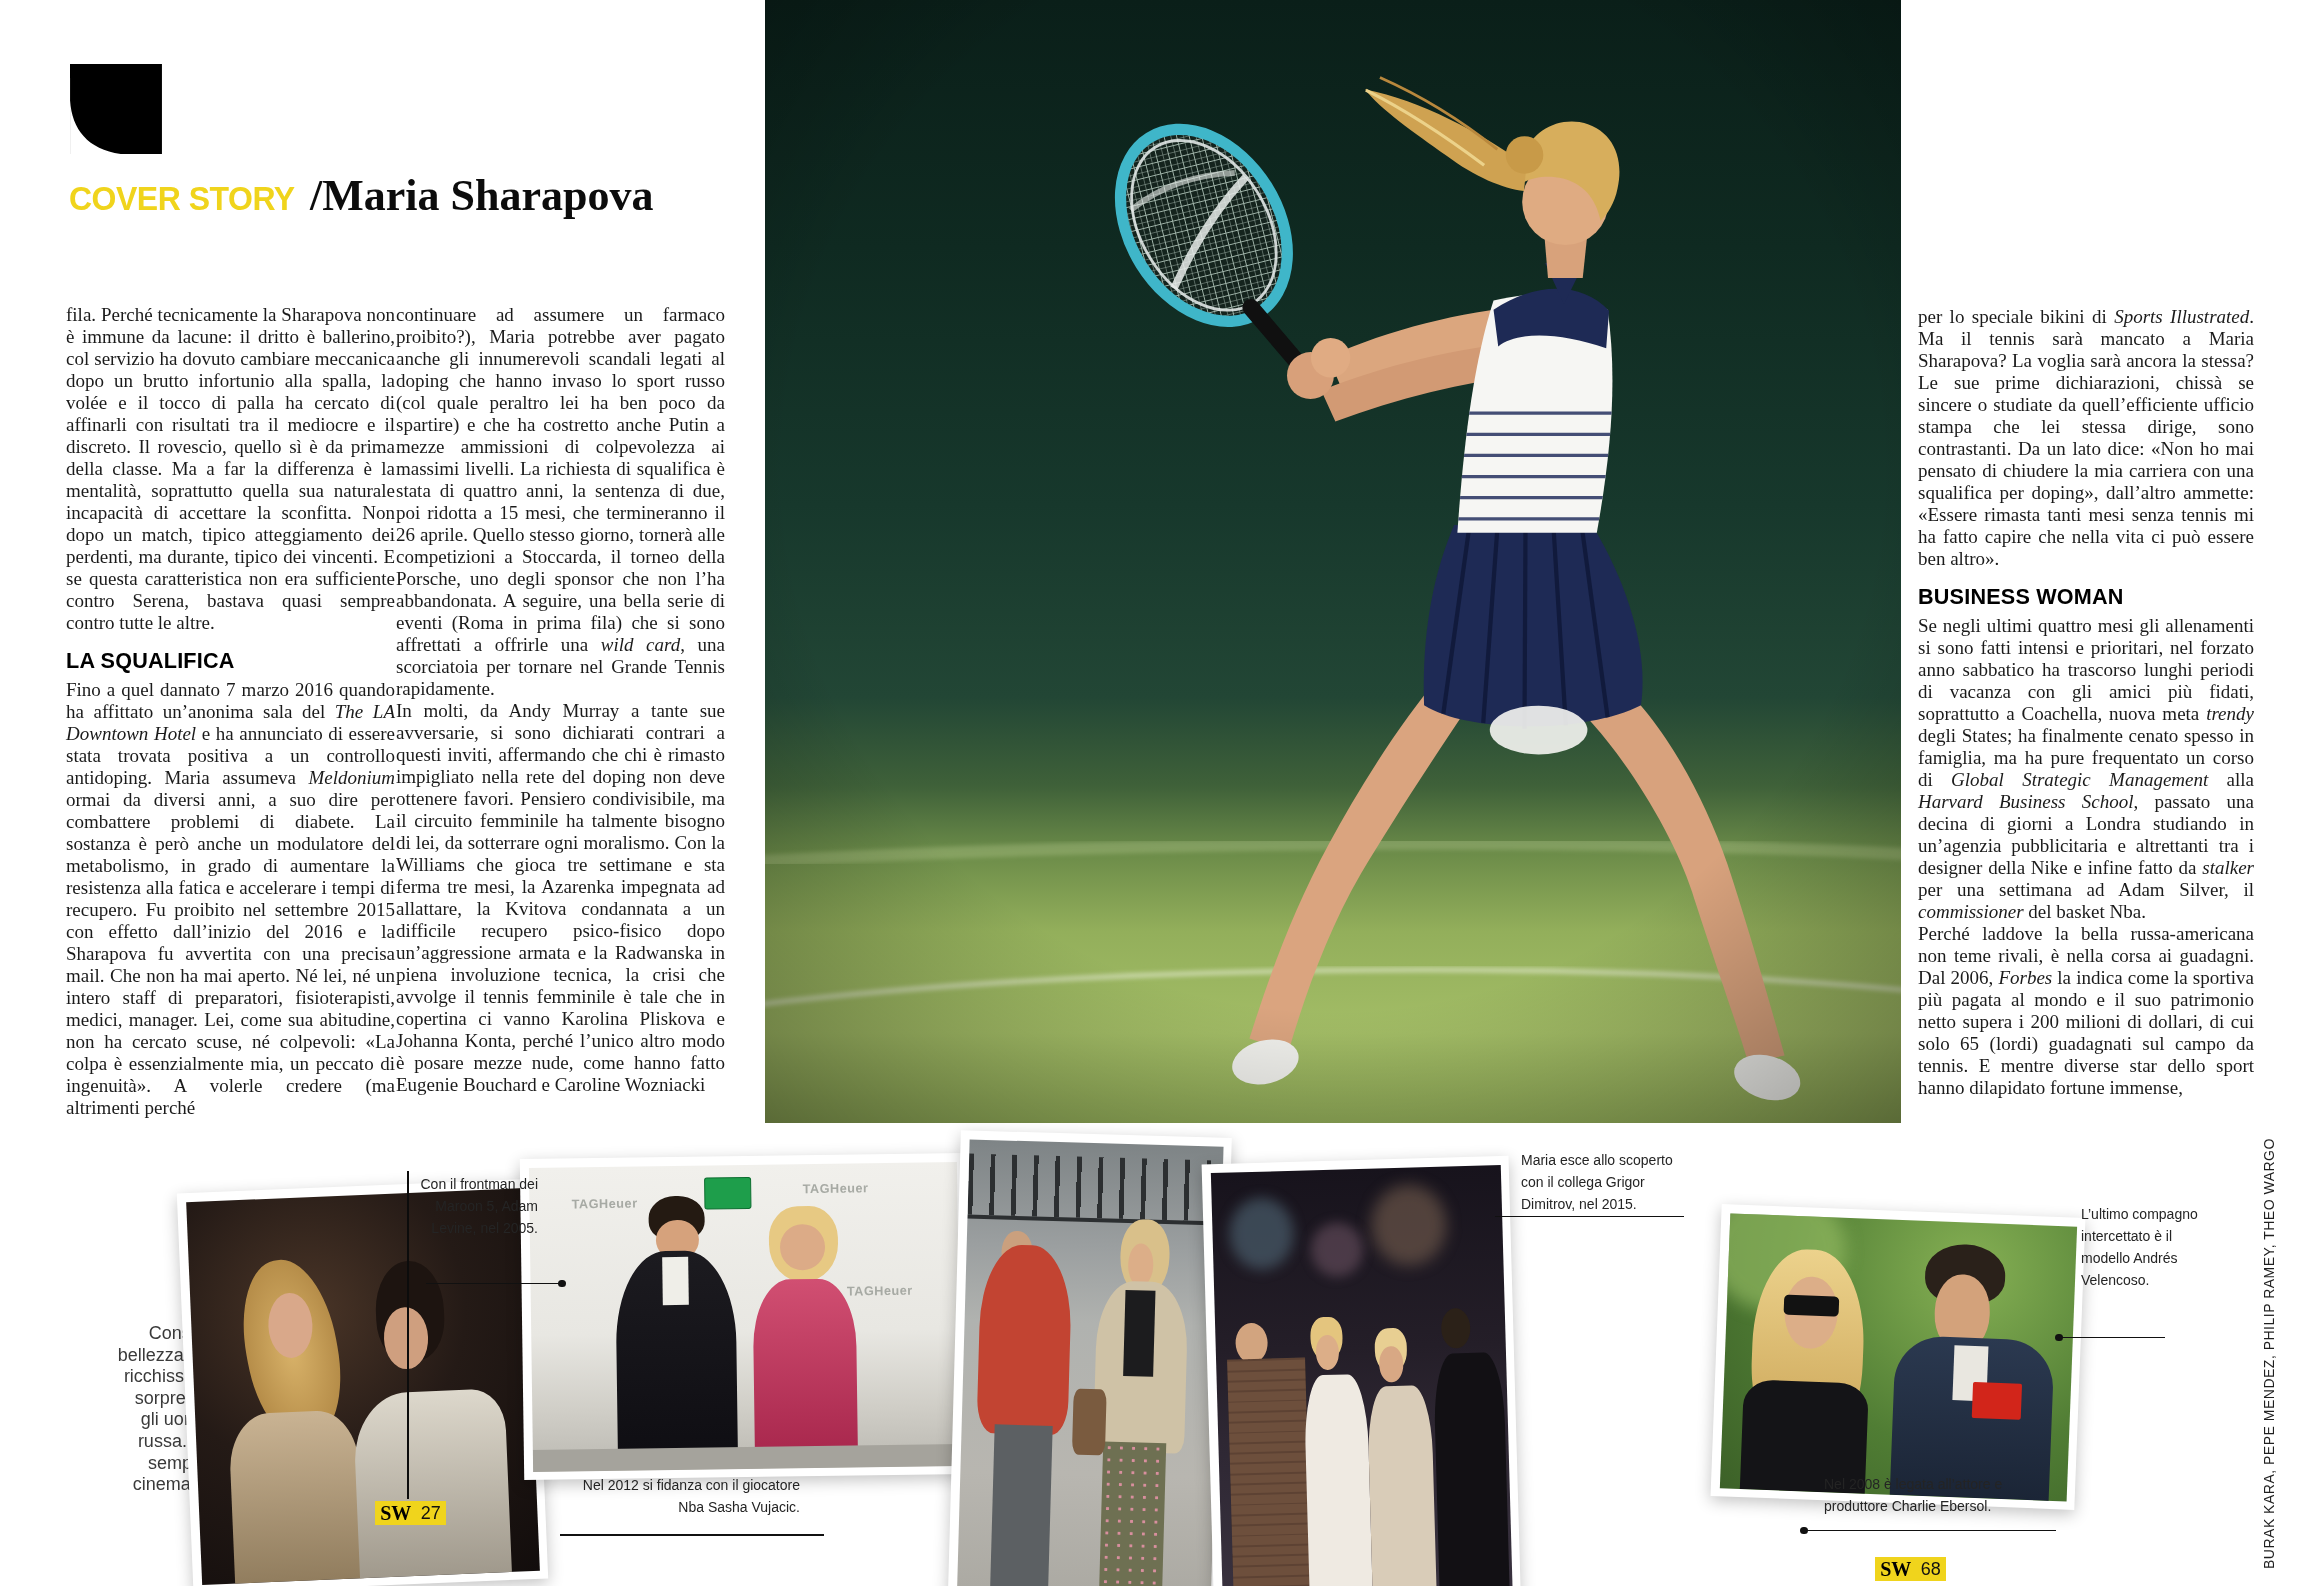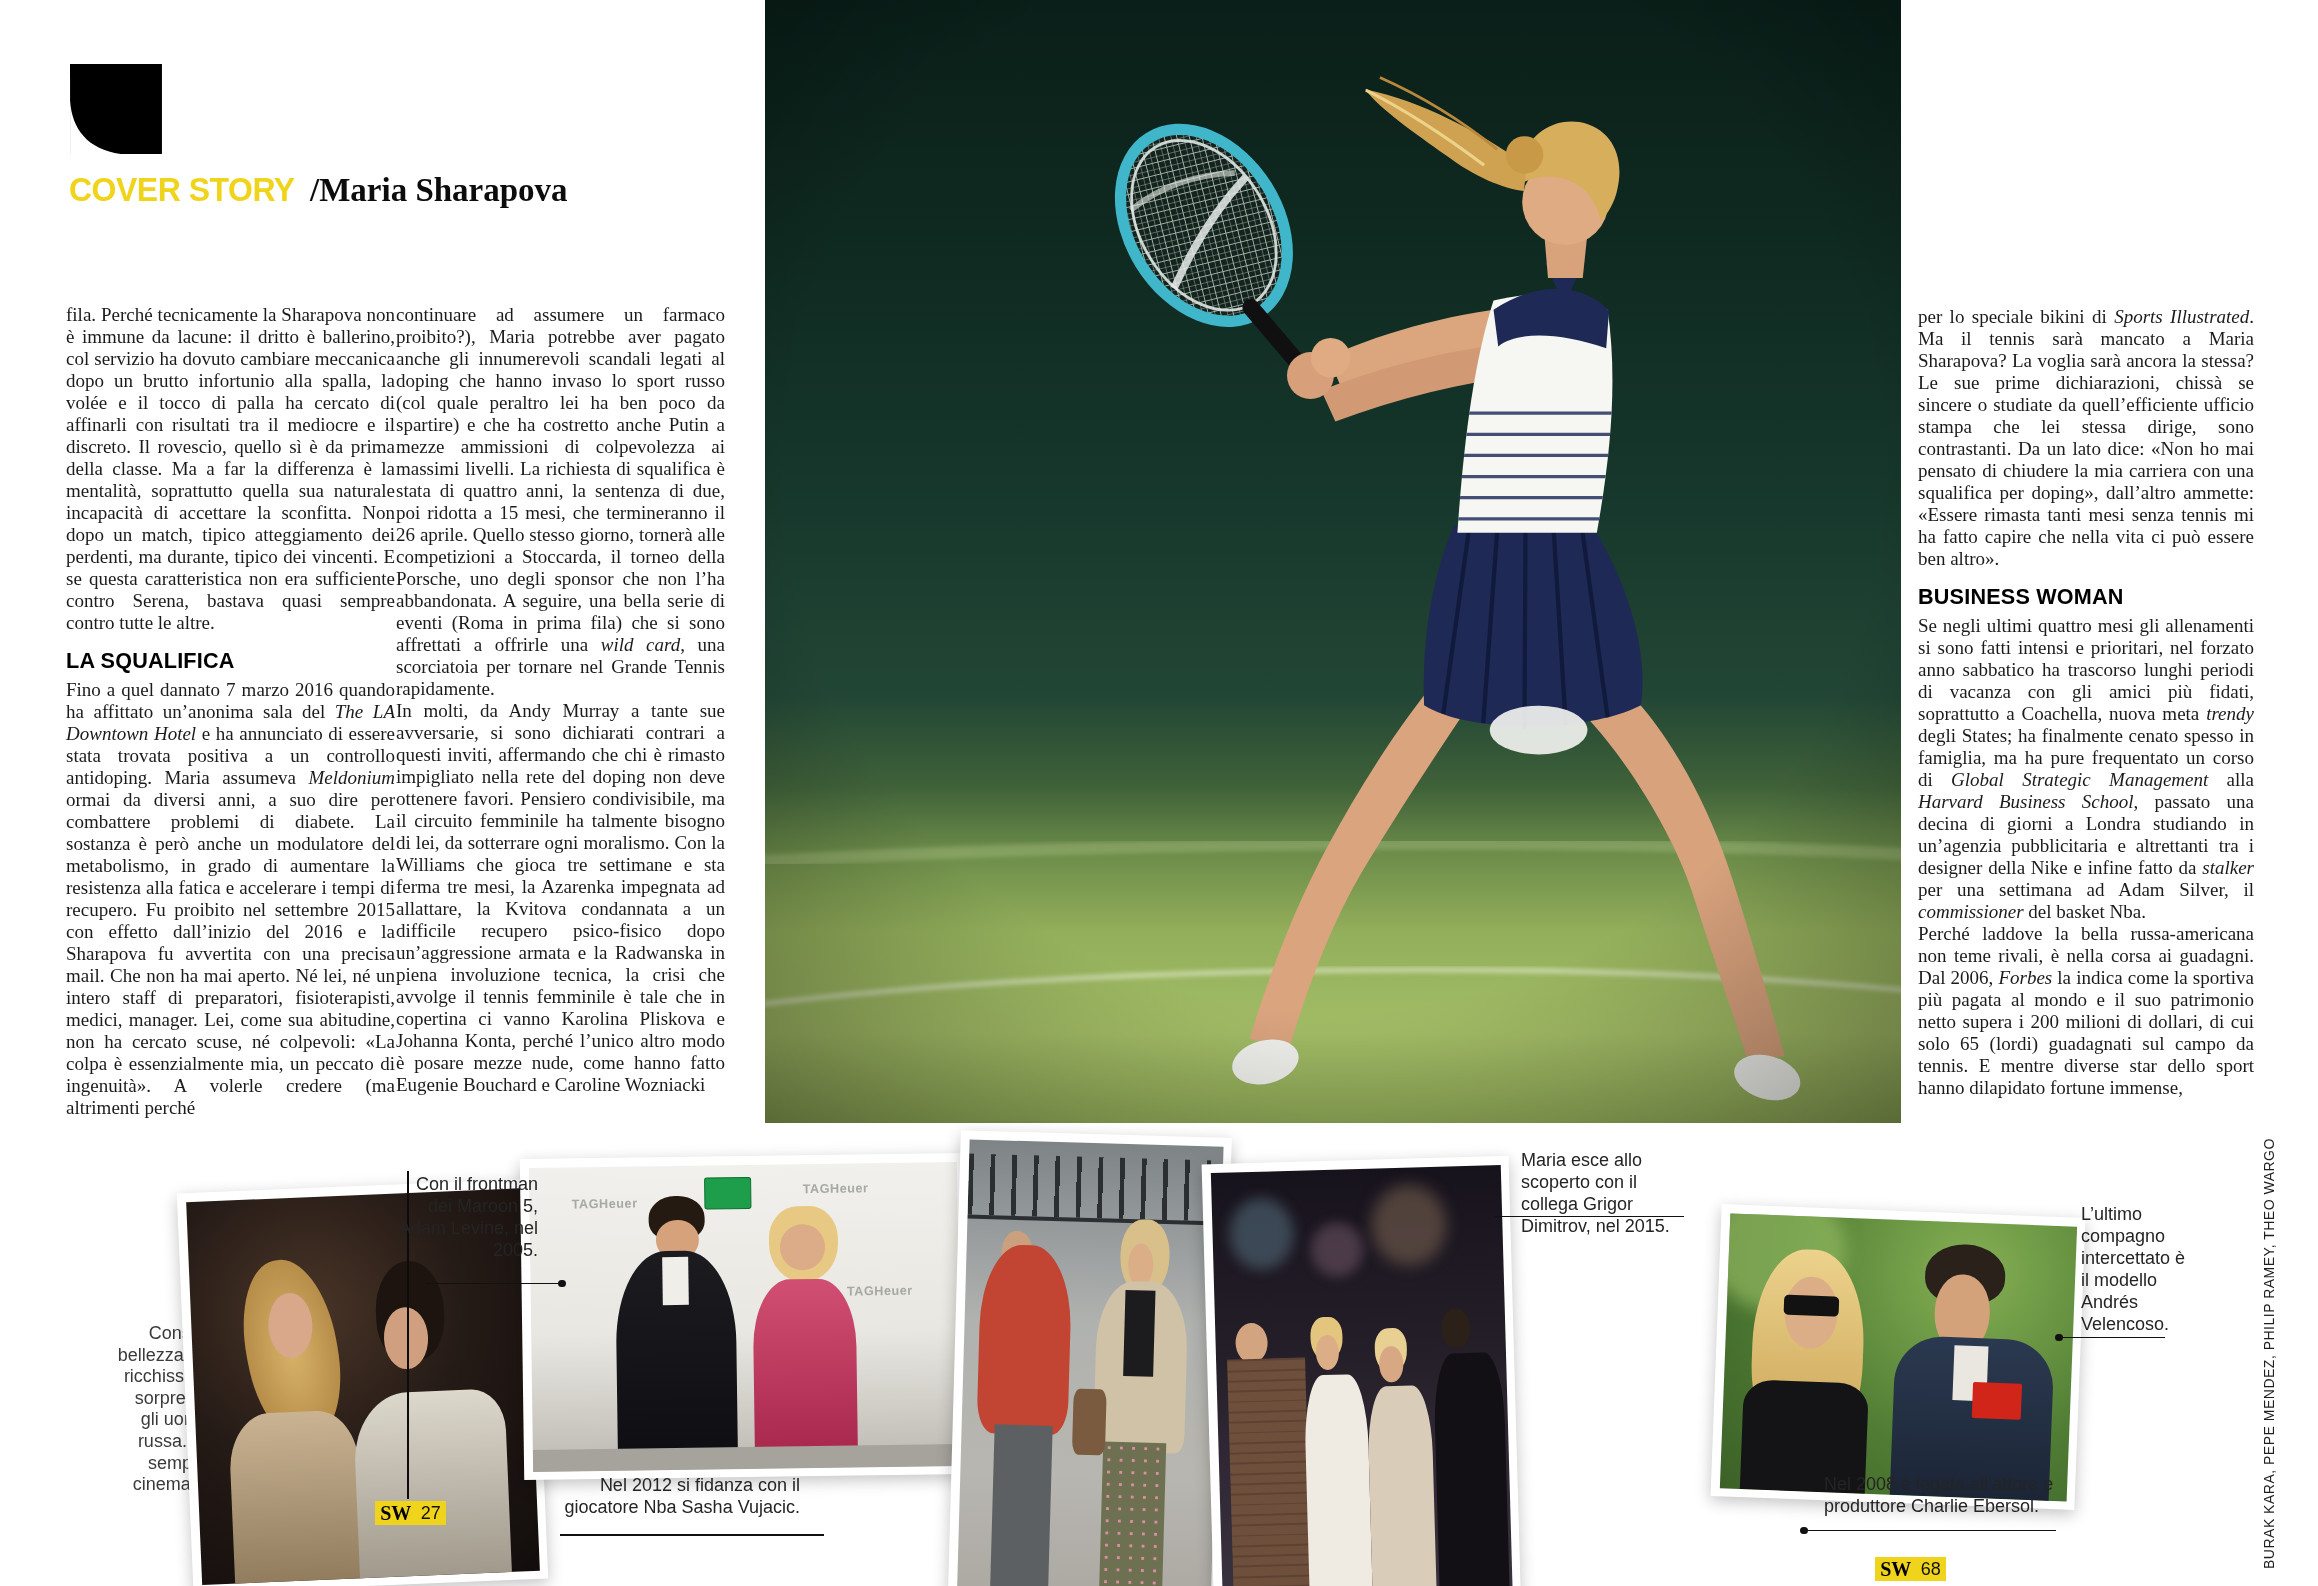--- a/index.html
+++ b/index.html
@@ -4,21 +4,21 @@
 <style>
   html,body{margin:0;padding:0;background:#888;}
   .spread{position:relative;width:2319px;height:1586px;background:#ffffff;overflow:hidden;
           font-family:"Liberation Serif","DejaVu Serif",serif;color:#1b1b1b;}
   .abs{position:absolute;}
   
   .logo-mark{left:70px;top:64px;width:92px;height:90px;}
   .kicker{left:69px;top:170px;white-space:nowrap;}
   .kicker .k1{font-family:"Liberation Sans","DejaVu Sans",sans-serif;font-weight:900;
               font-size:34px;letter-spacing:-0.5px;color:#f0d41c;display:inline-block;transform:scaleX(.94);transform-origin:left;}
-  .kicker .k2{font-family:"Liberation Serif",serif;font-weight:900;font-size:33px;color:#0c0c0c;margin-left:0.9px;}
+  .kicker .k2{font-family:"Liberation Serif",serif;font-weight:900;font-size:44px;color:#0c0c0c;margin-left:0.9px;}
   
   .col{top:304px;width:329px;font-size:19px;line-height:22px;text-align:justify;}
   .col p{margin:0;}
   .col1{left:66px;}
   .col2{left:396px;}
   .col3{left:1918px;top:306px;width:336px;}
   .sec-head{font-family:"Liberation Sans","DejaVu Sans",sans-serif;font-weight:900;font-size:21.6px;
             letter-spacing:0.2px;color:#000;margin:16px 0 6.6px 0;text-align:left;}
   
   .sidebar{left:1925px;top:66px;width:225px;font-family:"Liberation Sans","DejaVu Sans",sans-serif;}
@@ -27,21 +27,21 @@
   
   .hero{left:765px;top:0;width:1136px;height:1123px;overflow:hidden;background:#11281f;}
   .hero svg{display:block;width:100%;height:100%;}
   
   .love-head{left:141px;top:1193px;width:253px;text-align:right;
              font-family:"Liberation Serif",serif;font-weight:900;color:#f0d41c;
              font-size:37px;line-height:39px;letter-spacing:0.5px;}
   .love-body{left:112px;top:1323px;width:282px;text-align:right;
              font-family:"Liberation Sans","DejaVu Sans",sans-serif;font-size:18px;line-height:21.6px;color:#3a3a3a;}
   
-  .cap{font-family:"Liberation Sans","DejaVu Sans",sans-serif;font-size:18px;line-height:22px;color:#242424;}
+  .cap{font-family:"Liberation Sans","DejaVu Sans",sans-serif;font-size:14px;line-height:22px;color:#242424;}
   .cap-levine{left:397px;top:1173px;width:141px;text-align:right;}
   .cap-vujacic{left:556px;top:1474px;width:244px;text-align:right;}
   .cap-dimitrov{left:1521px;top:1149px;width:174px;text-align:left;}
   .cap-ebersol{left:1824px;top:1473px;width:235px;text-align:left;}
   .cap-velencoso{left:2081px;top:1203px;width:117px;text-align:left;}
   .rule-v{left:407px;top:1171px;width:1.9px;height:328px;background:#0c0c0c;}
   .cline{height:1.4px;background:#111;}
   .cline .dot{position:absolute;width:7.5px;height:7.5px;border-radius:50%;background:#111;top:-3.3px;}
   .l-levine{left:426px;top:1283px;width:137px;}  .l-levine .dot{right:-2.8px;}
   .l-vujacic{left:560px;top:1534px;width:264px;height:1.9px;}

